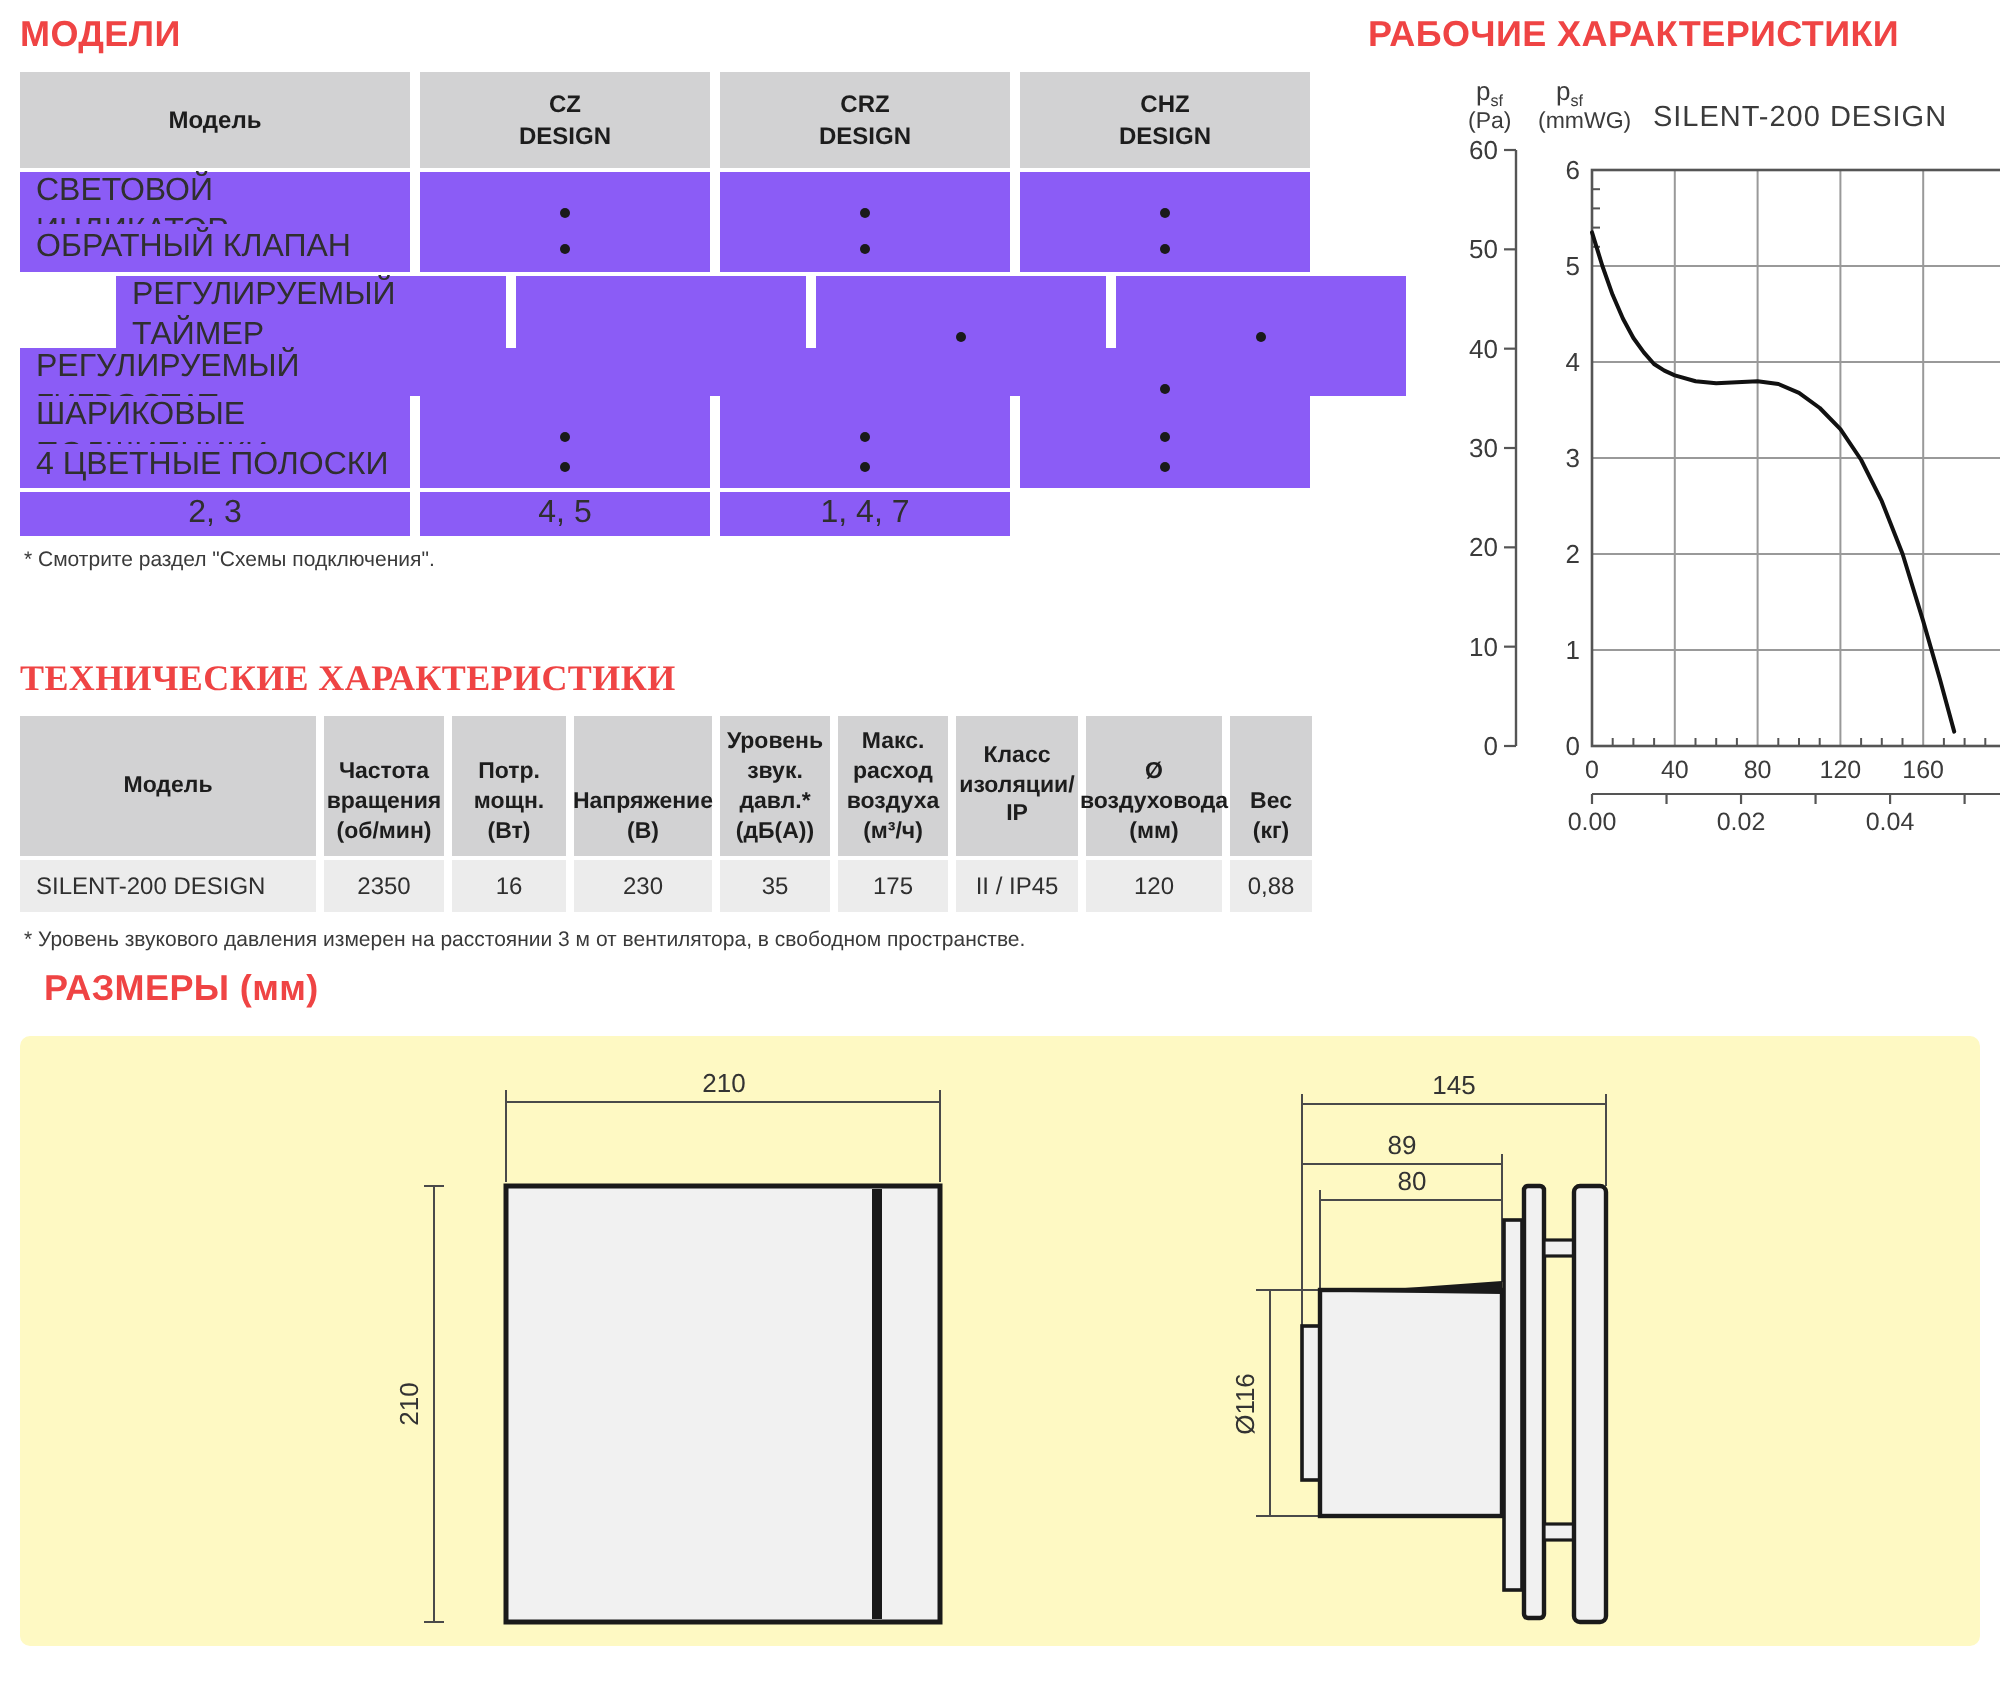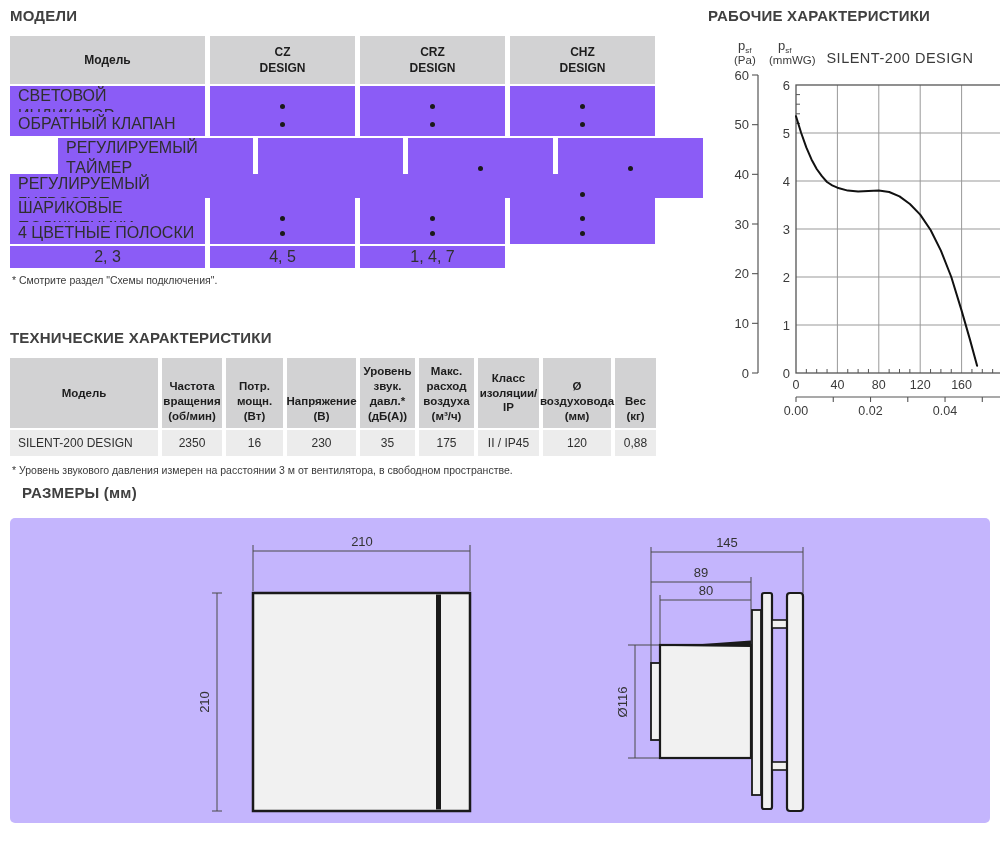--- a/index.html
+++ b/index.html
@@ -1,18 +1,18 @@
 <!DOCTYPE html>
 <html><head>
 <meta charset="utf-8">
 <style>
   html,body{margin:0;padding:0;background:#ffffff;}
   body{width:1000px;height:842px;position:relative;overflow:hidden;
        font-family:"Liberation Sans","DejaVu Sans",sans-serif;color:#2f2f2f;}
-  .heading{position:absolute;font-size:15px;font-weight:700;color:#404040;letter-spacing:.2px;}
+  .heading{position:absolute;font-size:18px;font-weight:700;color:#ef4444;letter-spacing:.2px;}
   .footnote{position:absolute;font-size:10.5px;color:#3a3a3a;}
 
   
   #models-table{position:absolute;left:10px;top:36px;width:645px;}
   .m-row{display:grid;grid-template-columns:195px 145px 145px 145px;column-gap:5px;margin-bottom:2px;}
   .m-head .cell{background:#d2d2d3;font-weight:700;color:#1d1d1d;font-size:12px;
                 display:flex;align-items:center;justify-content:center;text-align:center;
                 white-space:pre-line;line-height:1.35;}
   .m-head{height:48px;}
   .m-body .cell{background:#8b5cf6;font-size:16px;display:flex;align-items:center;justify-content:center;}
@@ -25,32 +25,32 @@
   .t-head{height:70px;}
   .t-head .cell{background:#d2d2d3;font-weight:700;color:#1d1d1d;font-size:11.5px;line-height:1.3;
                 display:flex;flex-direction:column;align-items:center;justify-content:flex-end;
                 text-align:center;padding:4px 1px;box-sizing:border-box;}
   .t-head .cell.center{justify-content:center;}
   .t-body{height:26px;}
   .t-body .cell{background:#ececec;font-size:12px;display:flex;align-items:center;justify-content:center;}
   .t-body .cell.label{justify-content:flex-start;padding-left:8px;}
 
   
-  #dims-panel{position:absolute;left:10px;top:518px;width:980px;height:305px;background:#c4b5fd;border-radius:5px;}
+  #dims-panel{position:absolute;left:10px;top:518px;width:980px;height:305px;background:#fef9c3;border-radius:5px;}
 
   
   #chart{position:absolute;left:680px;top:34px;width:320px;height:396px;margin-left:48px;}
   #chart svg text{font-family:"Liberation Sans","DejaVu Sans",sans-serif;fill:#3b3b3b;}
 </style>
 </head>
 <body>
 
 <div class="heading" style="left:10px;top:7px;">МОДЕЛИ</div>
-<div class="heading" style="left:708px;top:7px;">РАБОЧИЕ ХАРАКТЕРИСТИКИ</div>
-<div class="heading" style="left:10px;top:329px;">ТЕХНИЧЕСКИЕ ХАРАКТЕРИСТИКИ</div>
+<div class="heading" style="left:684px;top:7px;">РАБОЧИЕ ХАРАКТЕРИСТИКИ</div>
+<div class="heading" style="left:10px;top:329px;font-family:Liberation Serif, serif;">ТЕХНИЧЕСКИЕ ХАРАКТЕРИСТИКИ</div>
 <div class="heading" style="left:10px;top:484px;margin-left:12px;">РАЗМЕРЫ (мм)</div>
 
 <div class="footnote" style="left:12px;top:274px;">* Смотрите раздел "Схемы подключения".</div>
 <div class="footnote" style="left:12px;top:464px;">* Уровень звукового давления измерен на расстоянии 3 м от вентилятора, в свободном пространстве.</div>
 
 <div id="models-table">
     <div class="m-row m-head">
       <div class="cell">Модель</div>
       <div class="cell">CZ
 DESIGN</div>

